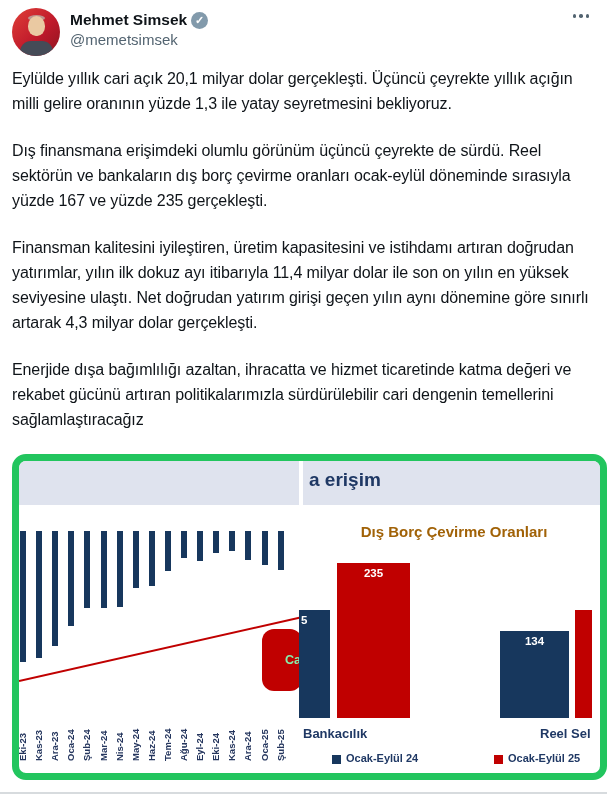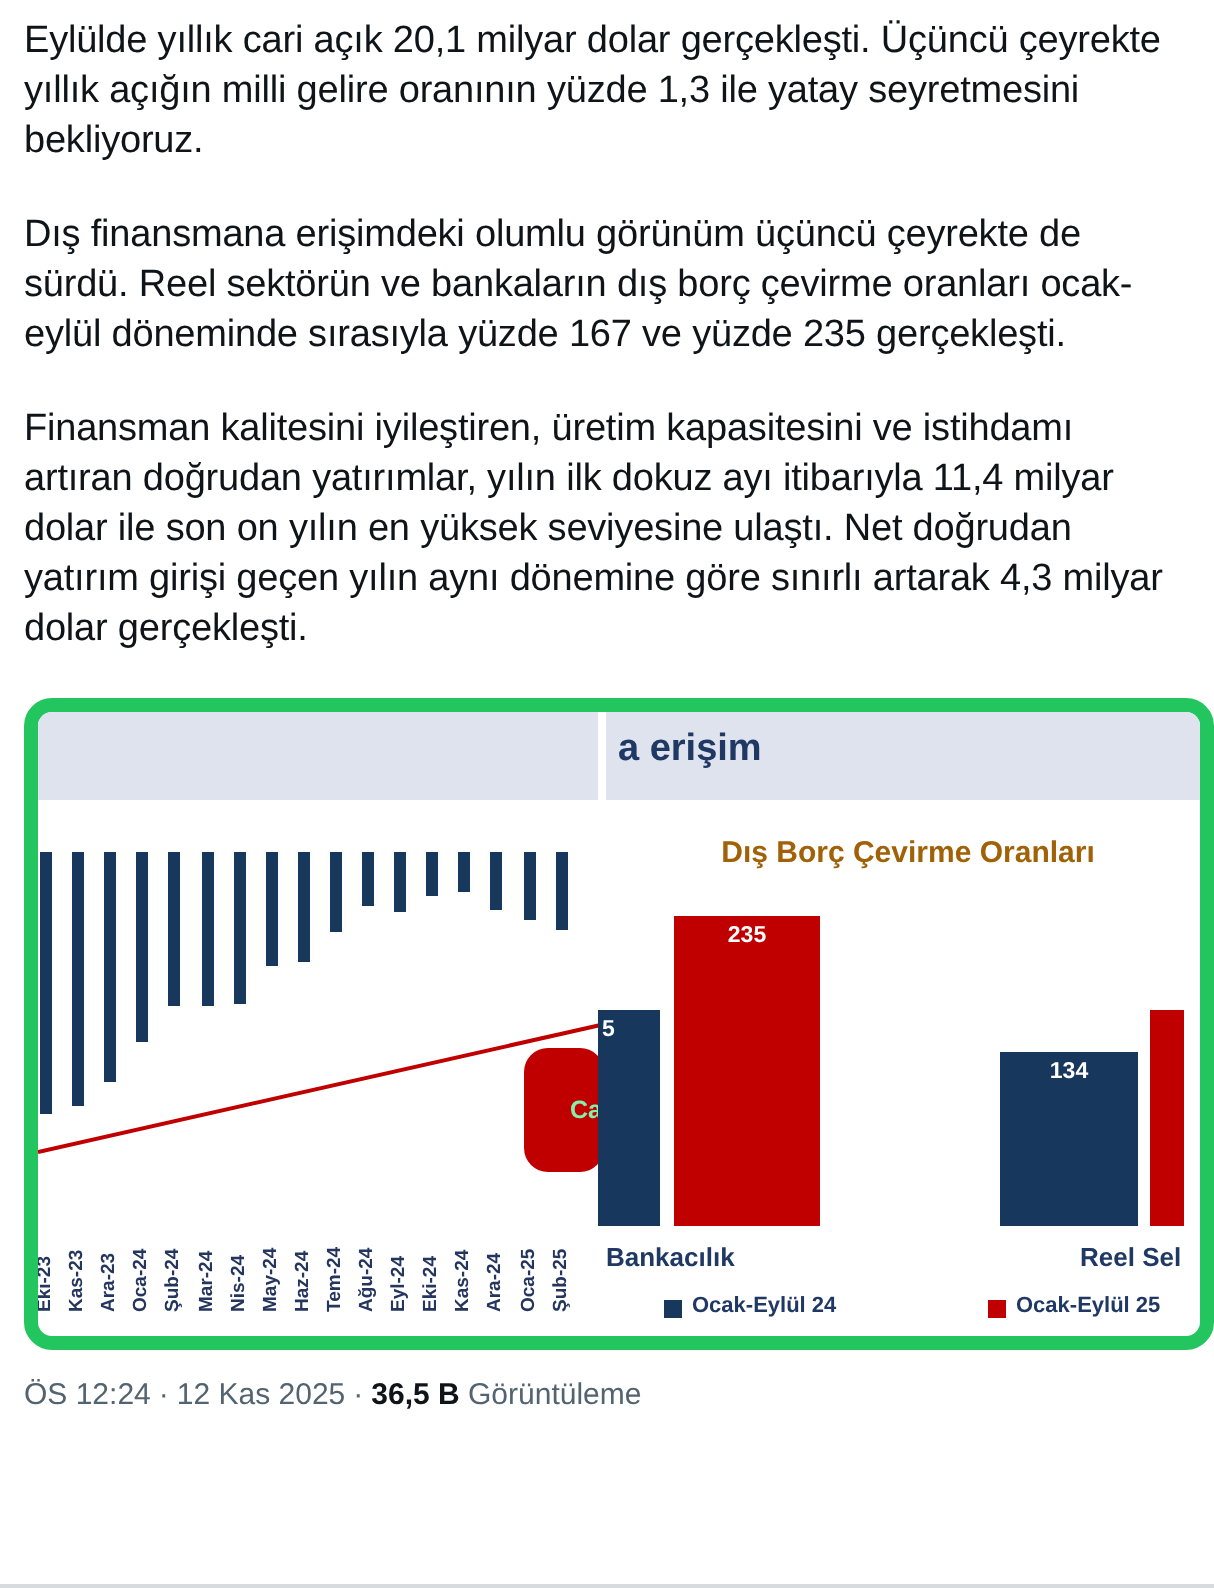--- a/index.html
+++ b/index.html
@@ -18,21 +18,21 @@
   .avatar .suit{position:absolute;left:8px;bottom:-3px;width:33px;height:18px;border-radius:11px 11px 0 0;background:#454b57}
   .id{margin-left:10px;line-height:20px;padding-top:2px}
   .name-row{display:flex;align-items:center;gap:4px}
   .name{font-weight:700;font-size:15.5px;cursor:pointer}
   .badge{width:17px;height:17px;border-radius:50%;background:#829aab;color:#fff;font-size:11px;line-height:17px;
     display:flex;align-items:center;justify-content:center;font-weight:700}
   .handle{color:#536471;font-size:15px;cursor:pointer}
   .more{position:absolute;right:2px;top:2px;color:#536471;cursor:pointer;display:flex;gap:3px;padding:4px}
   .more i{width:3.5px;height:3.5px;border-radius:50%;background:#536471}
   
-  p.tweet-text{font-size:19px;line-height:25px;margin:0 0 22px;letter-spacing:-0.1px}
+  p.tweet-text{font-size:16px;line-height:25px;margin:0 0 22px;letter-spacing:-0.1px}
   
   .media-card{position:relative;width:581px;height:312px;border:7px solid #22c55e;border-radius:14px;
     overflow:hidden;background:#fff;margin-top:4px;cursor:pointer}
   .img-header{position:absolute;top:0;left:0;right:0;height:44px;background:#dfe3ee}
   .img-divider{position:absolute;left:280px;top:0;width:4px;height:44px;background:#ffffff}
   .img-header-text{position:absolute;left:290px;top:8px;font-size:19px;font-weight:700;color:#1f3864}
   .trend{position:absolute;left:0;top:0}
   .lbar{position:absolute;width:6px;top:70px;background:#17375d}
   .xlabel{position:absolute;top:246px;height:54px;width:11px;font-size:9.5px;font-weight:600;color:#25365e;
     writing-mode:vertical-rl;transform:rotate(180deg);white-space:nowrap}
@@ -51,24 +51,44 @@
   .footer{margin-top:14px;font-size:15px;color:#536471}
   .footer .sep{margin:0 4px}
   .footer b{color:#0f1419;font-weight:700}
   .page-bottom{position:absolute;bottom:0;left:0;right:0;height:2px;background:#d7dbde}
 </style>
 </head>
 <body>
 
 <div class="tweet">
 
+  <div class="header">
+    <div class="avatar">
+      <div class="hair"></div>
+      <div class="head"></div>
+      <div class="suit"></div>
+    </div>
+    <div class="id">
+      <div class="name-row">
+        <span class="name">Mehmet Simsek</span>
+        <span class="badge">✓</span>
+      </div>
+      <div class="handle">@memetsimsek</div>
+    </div>
+    <div class="more">
+      <i></i>
+        <i></i>
+        <i></i>
+    </div>
+  </div>
 
   <p class="tweet-text">Eylülde yıllık cari açık 20,1 milyar dolar gerçekleşti. Üçüncü çeyrekte yıllık açığın milli gelire oranının yüzde 1,3 ile yatay seyretmesini bekliyoruz.</p>
   <p class="tweet-text">Dış finansmana erişimdeki olumlu görünüm üçüncü çeyrekte de sürdü. Reel sektörün ve bankaların dış borç çevirme oranları ocak-eylül döneminde sırasıyla yüzde 167 ve yüzde 235 gerçekleşti.</p>
   <p class="tweet-text">Finansman kalitesini iyileştiren, üretim kapasitesini ve istihdamı artıran doğrudan yatırımlar, yılın ilk dokuz ayı itibarıyla 11,4 milyar dolar ile son on yılın en yüksek seviyesine ulaştı. Net doğrudan yatırım girişi geçen yılın aynı dönemine göre sınırlı artarak 4,3 milyar dolar gerçekleşti.</p>
+  <p class="tweet-text">Enerjide dışa bağımlılığı azaltan, ihracatta ve hizmet ticaretinde katma değeri ve rekabet gücünü artıran politikalarımızla sürdürülebilir cari dengenin temellerini sağlamlaştıracağız</p>
 
   <div class="media-card" id="media-card">
     <div class="img-header"></div>
     <div class="img-divider"></div>
     <span class="img-header-text">a erişim</span>
 
     <svg class="trend" width="581" height="312" viewBox="0 0 581 312">
       <line id="trend-line" stroke-width="2" x1="0" y1="220" x2="288" y2="155" stroke="#c00000"></line>
     </svg>
 

